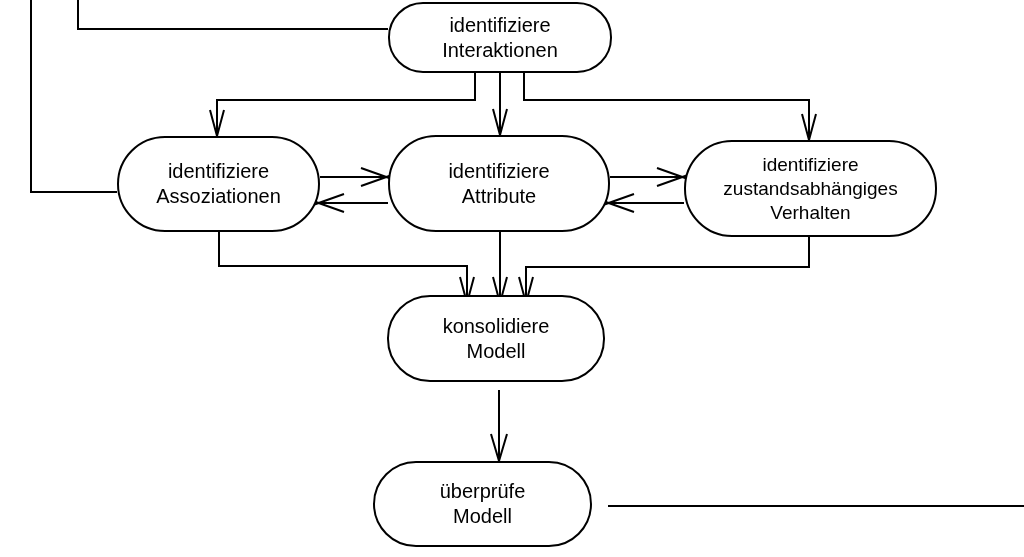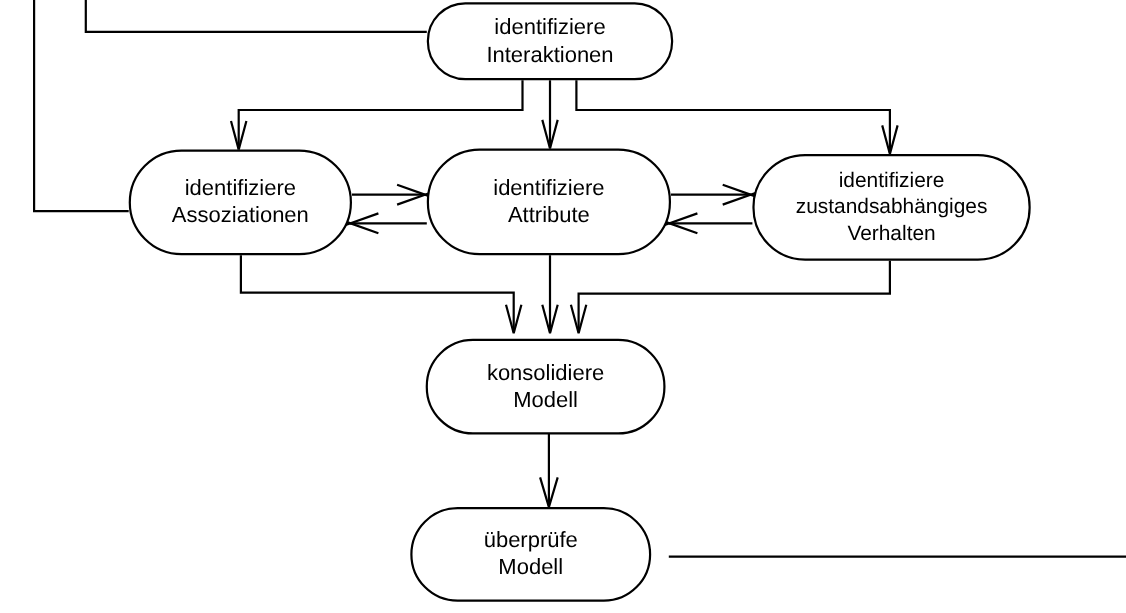--- a/index.html
+++ b/index.html
@@ -40,21 +40,21 @@
     color: #000000;
     font-size: 20px;
     line-height: 25px;
     white-space: pre-line;
     z-index: 2;
   }
   .n1 { left: 368px; top: 2px;   width: 224px; height: 71px; border-radius: 35px; }
   .n2 { left: 97px;  top: 136px; width: 203px; height: 96px; border-radius: 48px; }
   .n3 { left: 368px; top: 135px; width: 222px; height: 97px; border-radius: 48px; }
   .n4 { left: 664px; top: 140px; width: 253px; height: 97px; border-radius: 48px; font-size: 19px; line-height: 24px; }
-  .n5 { left: 367px; top: 308px; width: 218px; height: 87px; border-radius: 43px; }
+  .n5 { left: 367px; top: 295px; width: 218px; height: 87px; border-radius: 43px; }
   .n6 { left: 353px; top: 461px; width: 219px; height: 86px; border-radius: 43px; }
 </style>
 </head>
 <body>
 
 <div class="canvas">
 
   <svg class="edge-layer" viewBox="0 0 1024 557" xmlns="http://www.w3.org/2000/svg">
 
     <g>

